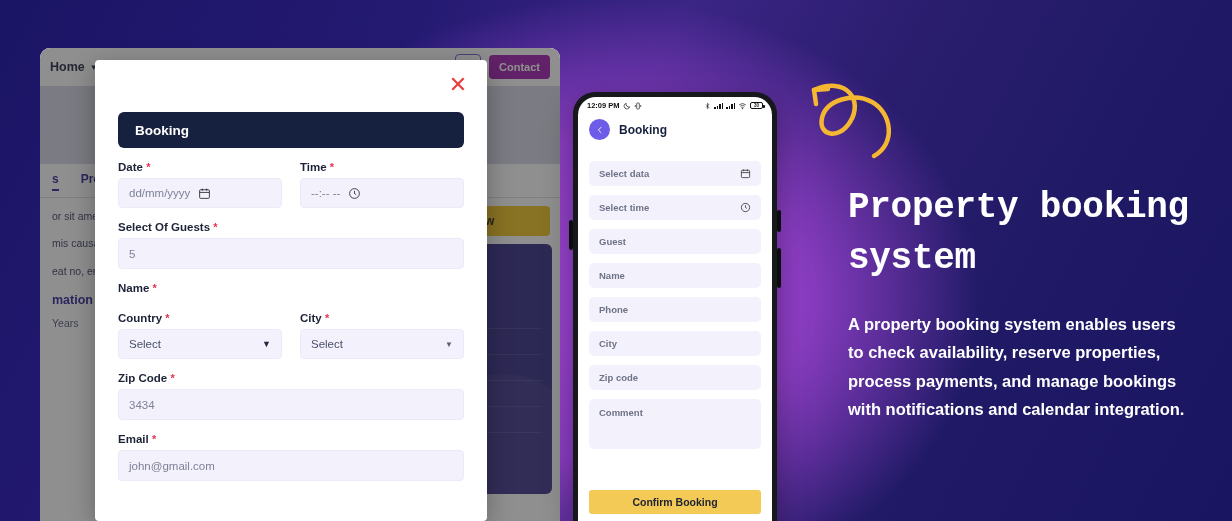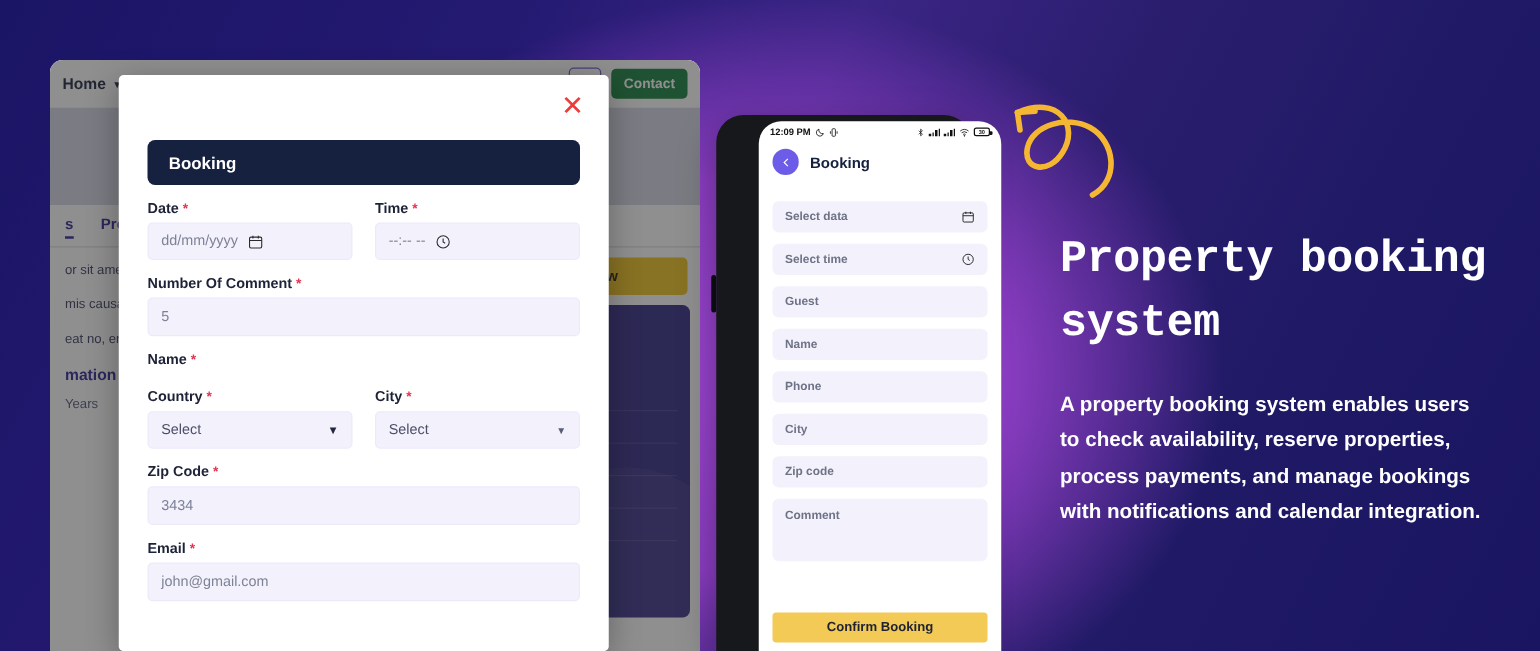--- a/index.html
+++ b/index.html
@@ -43,21 +43,21 @@
   .nav-caret { font-size: 8px; color: #1d2440; }
   .nav-right { margin-left: auto; display: flex; align-items: center; gap: 8px; }
   .avatar-btn {
     width: 26px; height: 26px;
     border: 1px solid #6a5fd0; border-radius: 4px;
     display: flex; align-items: center; justify-content: center;
     background: #fff;
   }
   .avatar-btn svg { width: 14px; height: 14px; fill: #4a3fc0; }
   .nav-cta {
-    background: #15803d; color: #fff;
+    background: #a21caf; color: #fff;
     font-size: 11px; font-weight: 600;
     padding: 6px 10px; border-radius: 4px;
     white-space: nowrap;
   }
   .site-hero {
     height: 78px;
     background: #d6d8e6;
   }
   .site-tabs {
     display: flex; gap: 22px;
@@ -178,21 +178,21 @@
     padding: 5px 5px 0 5px;
     z-index: 25;
     box-shadow: 0 10px 30px rgba(0,0,0,0.35);
   }
   #phone-screen {
     width: 100%; height: 100%;
     background: #fff;
     border-radius: 18px 18px 0 0;
     overflow: hidden;
     position: relative;
-    display: flex; flex-direction: column; margin-left: 29px;
+    display: flex; flex-direction: column;
   }
   .statusbar {
     height: 17px;
     display: flex; align-items: center;
     padding: 0 9px;
     font-size: 7.5px; color: #111;
     font-weight: 600;
   }
   .sb-left { display: flex; align-items: center; gap: 3px; }
   .sb-right { margin-left: auto; display: flex; align-items: center; gap: 3px; }
@@ -352,21 +352,21 @@
                 <circle cx="12" cy="12" r="9"></circle>
                 <path d="M12 7v5l3 2"></path>
               </svg>
           </span>
         </div>
       </div>
     </div>
 
     <div class="fgroup">
       <label class="flabel">
-        <span>Number Of Comment</span>
+        <span>Select Of Guests</span>
         <span class="req">*</span>
       </label>
       <div class="finput tall">
         <span class="fplaceholder">5</span>
       </div>
     </div>
 
     <div class="fgroup">
       <label class="flabel">
         <span>Name</span>

